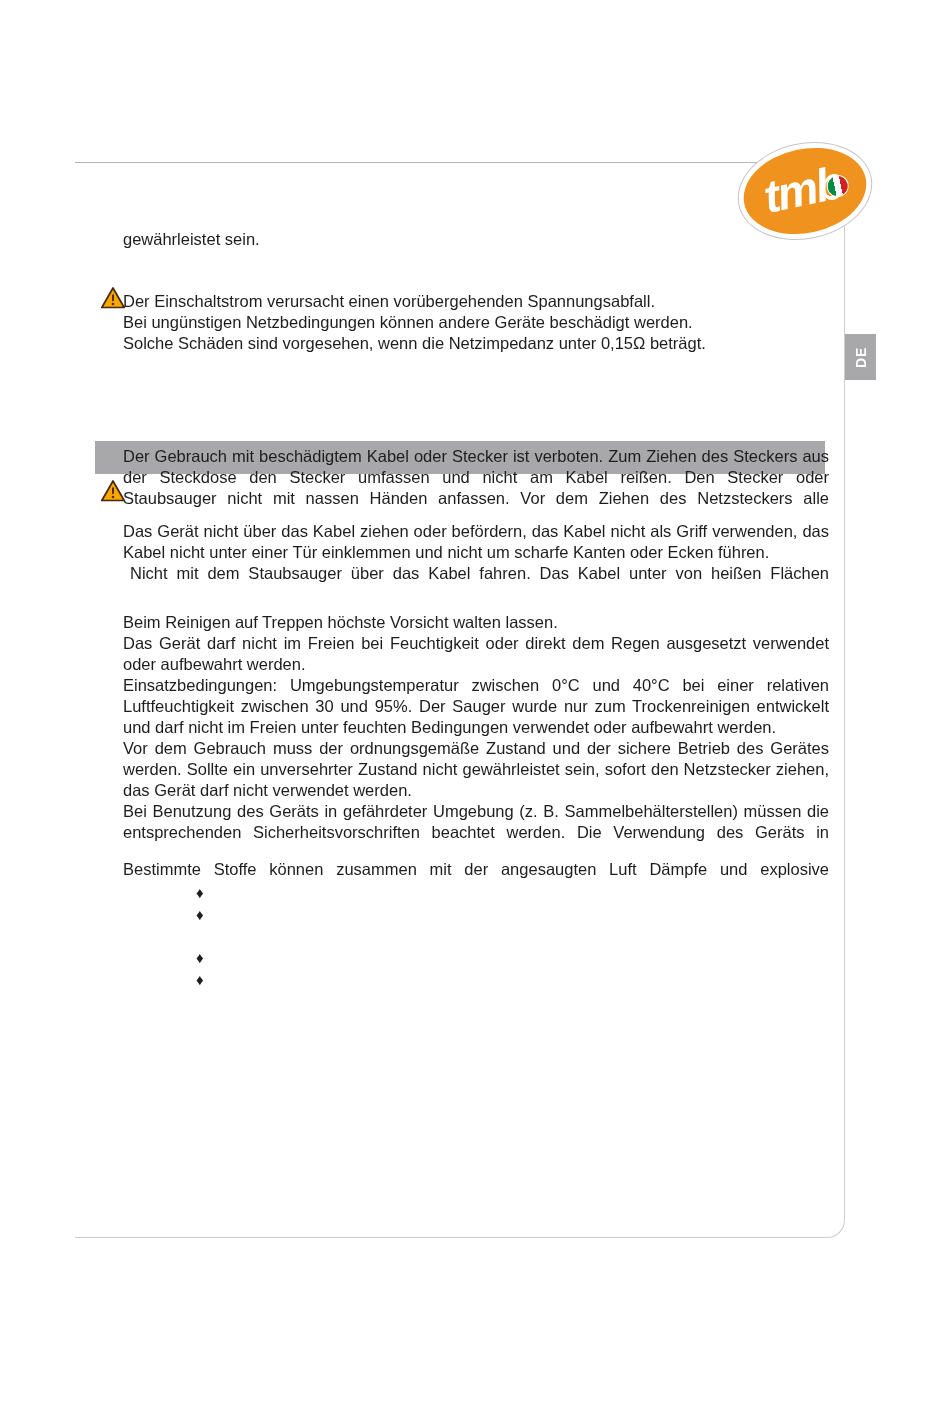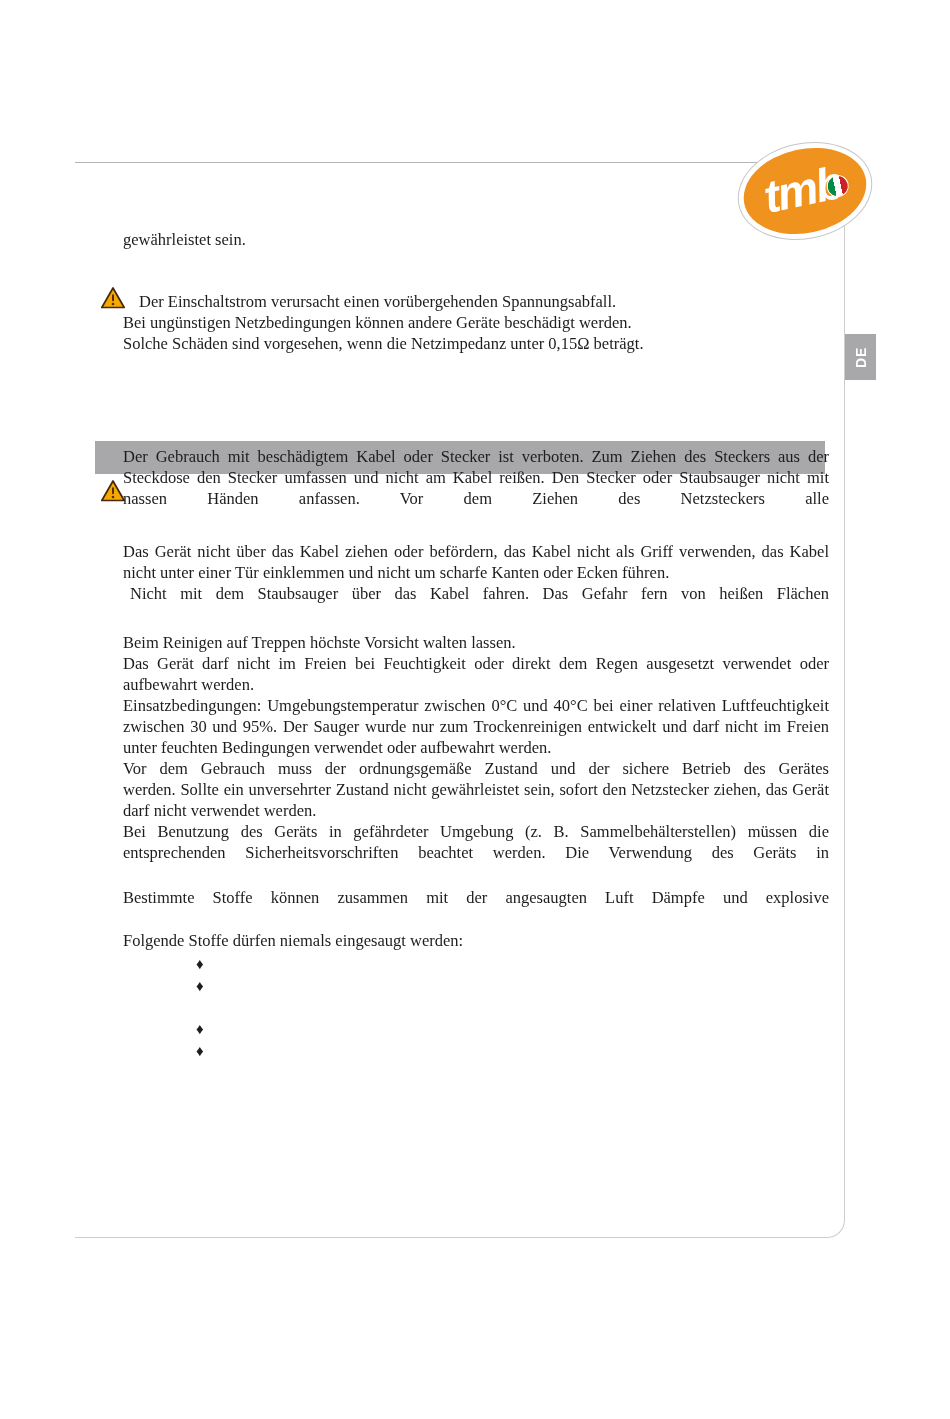--- a/index.html
+++ b/index.html
@@ -113,37 +113,36 @@
     width: 26px;
     height: 24px;
   }
   .warn1 { left: 25px; top: 123px; }
   .warn2 { left: 25px; top: 316px; }
   
   .content {
     position: relative;
     box-sizing: border-box;
     padding: 66px 15px 0 48px;
-    font-family: Liberation Serif, serif;
   }
   .t {
     font-size: 16.5px;
     line-height: 21px;
     color: #1d1d1d;
     margin: 0;
   }
   .just { text-align: justify; }
   .ja { text-align: justify; text-align-last: justify; }
   .ind { text-indent: 7px; }
-  .mt41  { margin-top: 41px; margin-left: 16px; }
+  .mt41  { margin-top: 41px; }
   .mt118 { margin-top: 92px; }
-  .mt24  { margin-top: 32px; }
+  .mt24  { margin-top: 12px; }
   .mt20  { margin-top: 28px; }
   .mt14  { }
-  .mt16  { margin-top: 24px; }
+  .mt16  { margin-top: 16px; }
   .mt22  { margin-top: 22px; }
   .bullets { margin: 2px 0 0 73px; }
   .bullet {
     height: 22px;
     line-height: 22px;
     font-size: 15px;
     color: #1d1d1d;
   }
   .bullet.gap { margin-top: 21px; }
 </style>
@@ -184,33 +183,32 @@
     <div class="content">
       <p class="t">gewährleistet sein.</p>
 
       <p class="t mt41">Der Einschaltstrom verursacht einen vorübergehenden Spannungsabfall.</p>
       <p class="t">Bei ungünstigen Netzbedingungen können andere Geräte beschädigt werden.</p>
       <p class="t">Solche Schäden sind vorgesehen, wenn die Netzimpedanz unter 0,15Ω beträgt.</p>
 
       <p class="t ja mt118">Der Gebrauch mit beschädigtem Kabel oder Stecker ist verboten. Zum Ziehen des Steckers aus der Steckdose den Stecker umfassen und nicht am Kabel reißen. Den Stecker oder Staubsauger nicht mit nassen Händen anfassen. Vor dem Ziehen des Netzsteckers alle</p>
 
       <p class="t just mt24">Das Gerät nicht über das Kabel ziehen oder befördern, das Kabel nicht als Griff verwenden, das Kabel nicht unter einer Tür einklemmen und nicht um scharfe Kanten oder Ecken führen.</p>
-      <p class="t ja ind">Nicht mit dem Staubsauger über das Kabel fahren. Das Gefahr fern von heißen Flächen</p>
+      <p class="t ja ind">Nicht mit dem Staubsauger über das Kabel fahren. Das Kabel unter von heißen Flächen</p>
 
       <p class="t mt20">Beim Reinigen auf Treppen höchste Vorsicht walten lassen.</p>
       <p class="t just">Das Gerät darf nicht im Freien bei Feuchtigkeit oder direkt dem Regen ausgesetzt verwendet oder aufbewahrt werden.</p>
       <p class="t just">Einsatzbedingungen: Umgebungstemperatur zwischen 0°C und 40°C bei einer relativen Luftfeuchtigkeit zwischen 30 und 95%. Der Sauger wurde nur zum Trockenreinigen entwickelt und darf nicht im Freien unter feuchten Bedingungen verwendet oder aufbewahrt werden.</p>
       <p class="t ja">Vor dem Gebrauch muss der ordnungsgemäße Zustand und der sichere Betrieb des Gerätes</p>
 
       <p class="t just mt14">werden. Sollte ein unversehrter Zustand nicht gewährleistet sein, sofort den Netzstecker ziehen, das Gerät darf nicht verwendet werden.</p>
       <p class="t ja">Bei Benutzung des Geräts in gefährdeter Umgebung (z. B. Sammelbehälterstellen) müssen die entsprechenden Sicherheitsvorschriften beachtet werden. Die Verwendung des Geräts in</p>
 
       <p class="t ja mt16">Bestimmte Stoffe können zusammen mit der angesaugten Luft Dämpfe und explosive</p>
 
-      <p class="t mt22">Folgende Stoffe dürfen niemals eingesaugt werden:</p>
 
       <div class="bullets">
         <div class="bullet"><span>♦</span></div>
         <div class="bullet"><span>♦</span></div>
         <div class="bullet gap"><span>♦</span></div>
         <div class="bullet"><span>♦</span></div>
       </div>
     </div>
 
   </div>

